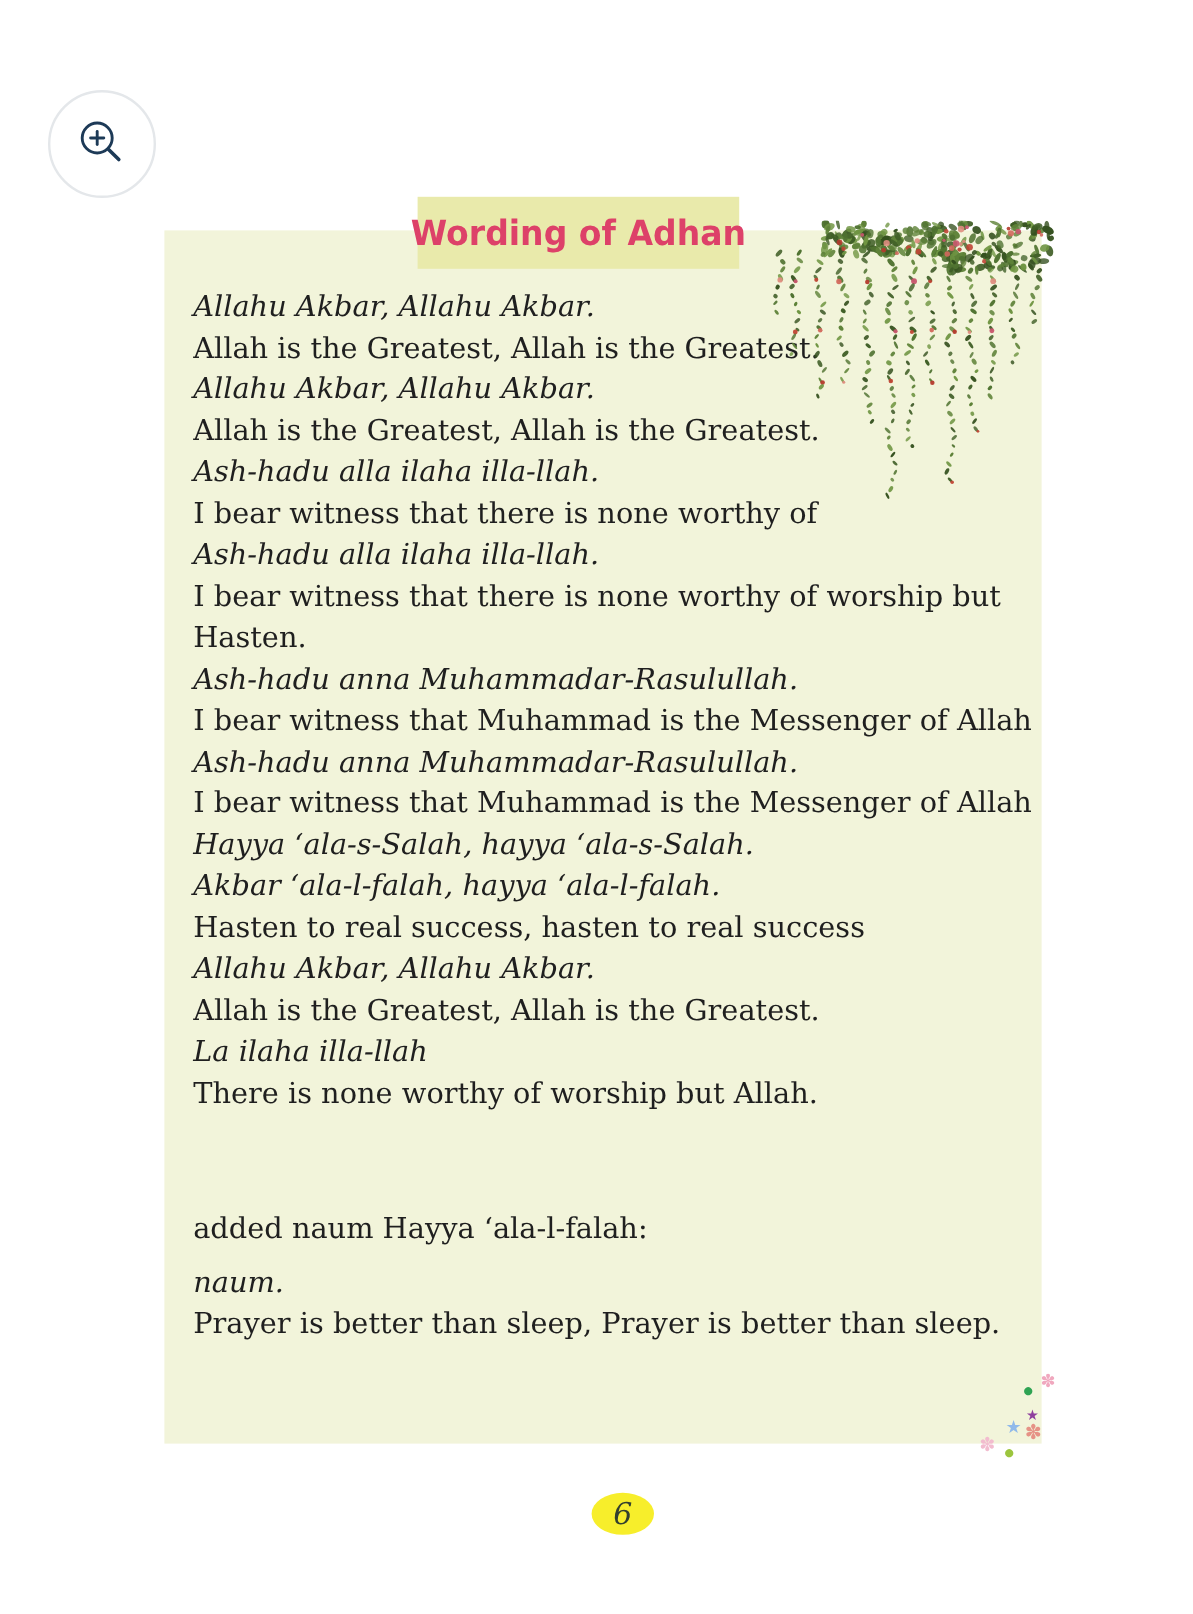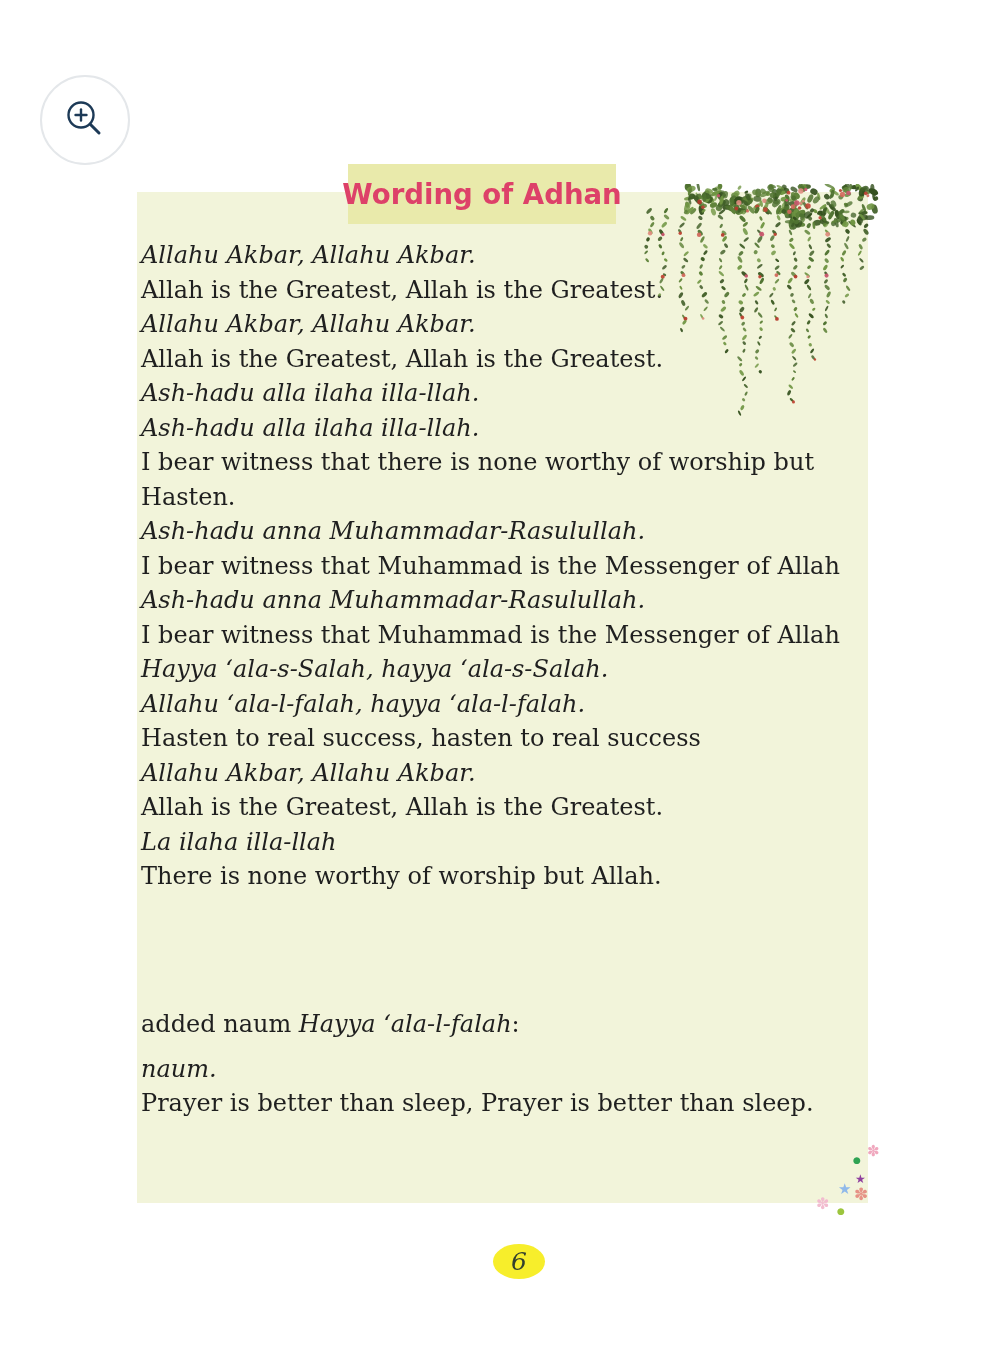--- a/index.html
+++ b/index.html
@@ -9,24 +9,24 @@
   .zoom-btn{position:absolute;left:40px;top:75px;width:90px;height:90px;border-radius:50%;
             background:#fff;border:2px solid var(--border_gray,#e4e7ea);cursor:pointer;
             display:flex;align-items:center;justify-content:center;padding:0;}
   
   .book-page{position:absolute;left:137px;top:192px;width:731px;height:1011px;
              background:var(--page_bg,#f2f4da);}
   .banner{position:absolute;left:211px;top:-28px;width:268px;height:60px;
           background:var(--banner_bg,#e9eaab);display:flex;align-items:center;justify-content:center;}
   .banner span{font-family:"DejaVu Sans",sans-serif;font-weight:bold;font-size:29px;
                color:var(--title_color,#dd4169);white-space:nowrap;transform:scaleX(.95);}
-  .content{position:absolute;left:4px;top:46px;width:706px;}
+  .content{position:absolute;left:24px;top:46px;width:706px;}
   .line{font-size:24px;line-height:34.5px;color:var(--text_color,#1f1f1f);white-space:nowrap;}
   .line.it{font-style:italic;}
-  .line .it{font-style:italic;}
+  .line .it{}
   .gap{height:10px;}
   
   .vine{position:absolute;left:635px;top:184px;width:250px;height:260px;pointer-events:none;}
   
   .confetti-item{position:absolute;line-height:1;pointer-events:none;}
   
   .page-num{position:absolute;left:493px;top:1244px;width:52px;height:35px;border-radius:50%;
             background:var(--oval_color,#f7ee2b);display:flex;align-items:center;justify-content:center;}
   .page-num span{font-style:italic;font-size:25px;color:#33402e;}
 </style>
@@ -51,29 +51,30 @@
       <span>Wording of Adhan</span>
     </div>
 
     <div class="content" id="adhan-lines">
 
     <div class="line it">Allahu Akbar, Allahu Akbar.</div>
         <div class="line">Allah is the Greatest, Allah is the Greatest.</div>
         <div class="line it">Allahu Akbar, Allahu Akbar.</div>
         <div class="line">Allah is the Greatest, Allah is the Greatest.</div>
         <div class="line it">Ash-hadu alla ilaha illa-llah.</div>
+        <div class="line">I bear witness that there is none worthy of</div>
         <div class="line it">Ash-hadu alla ilaha illa-llah.</div>
         <div class="line">I bear witness that there is none worthy of worship but</div>
         <div class="line">Hasten.</div>
         <div class="line it">Ash-hadu anna Muhammadar-Rasulullah.</div>
         <div class="line">I bear witness that Muhammad is the Messenger of Allah</div>
         <div class="line it">Ash-hadu anna Muhammadar-Rasulullah.</div>
         <div class="line">I bear witness that Muhammad is the Messenger of Allah</div>
         <div class="line it">Hayya ‘ala-s-Salah, hayya ‘ala-s-Salah.</div>
-        <div class="line it">Allahu ‘ala-l-falah, hayya ‘ala-l-falah.</div>
+        <div class="line it">Akbar ‘ala-l-falah, hayya ‘ala-l-falah.</div>
         <div class="line">Hasten to real success, hasten to real success</div>
         <div class="line it">Allahu Akbar, Allahu Akbar.</div>
         <div class="line">Allah is the Greatest, Allah is the Greatest.</div>
         <div class="line it">La ilaha illa-llah</div>
         <div class="line">There is none worthy of worship but Allah.</div>
       </div>
 
     <div class="content" id="fajr-block" style="top: 805px;">
 
       <div class="gap"></div>

